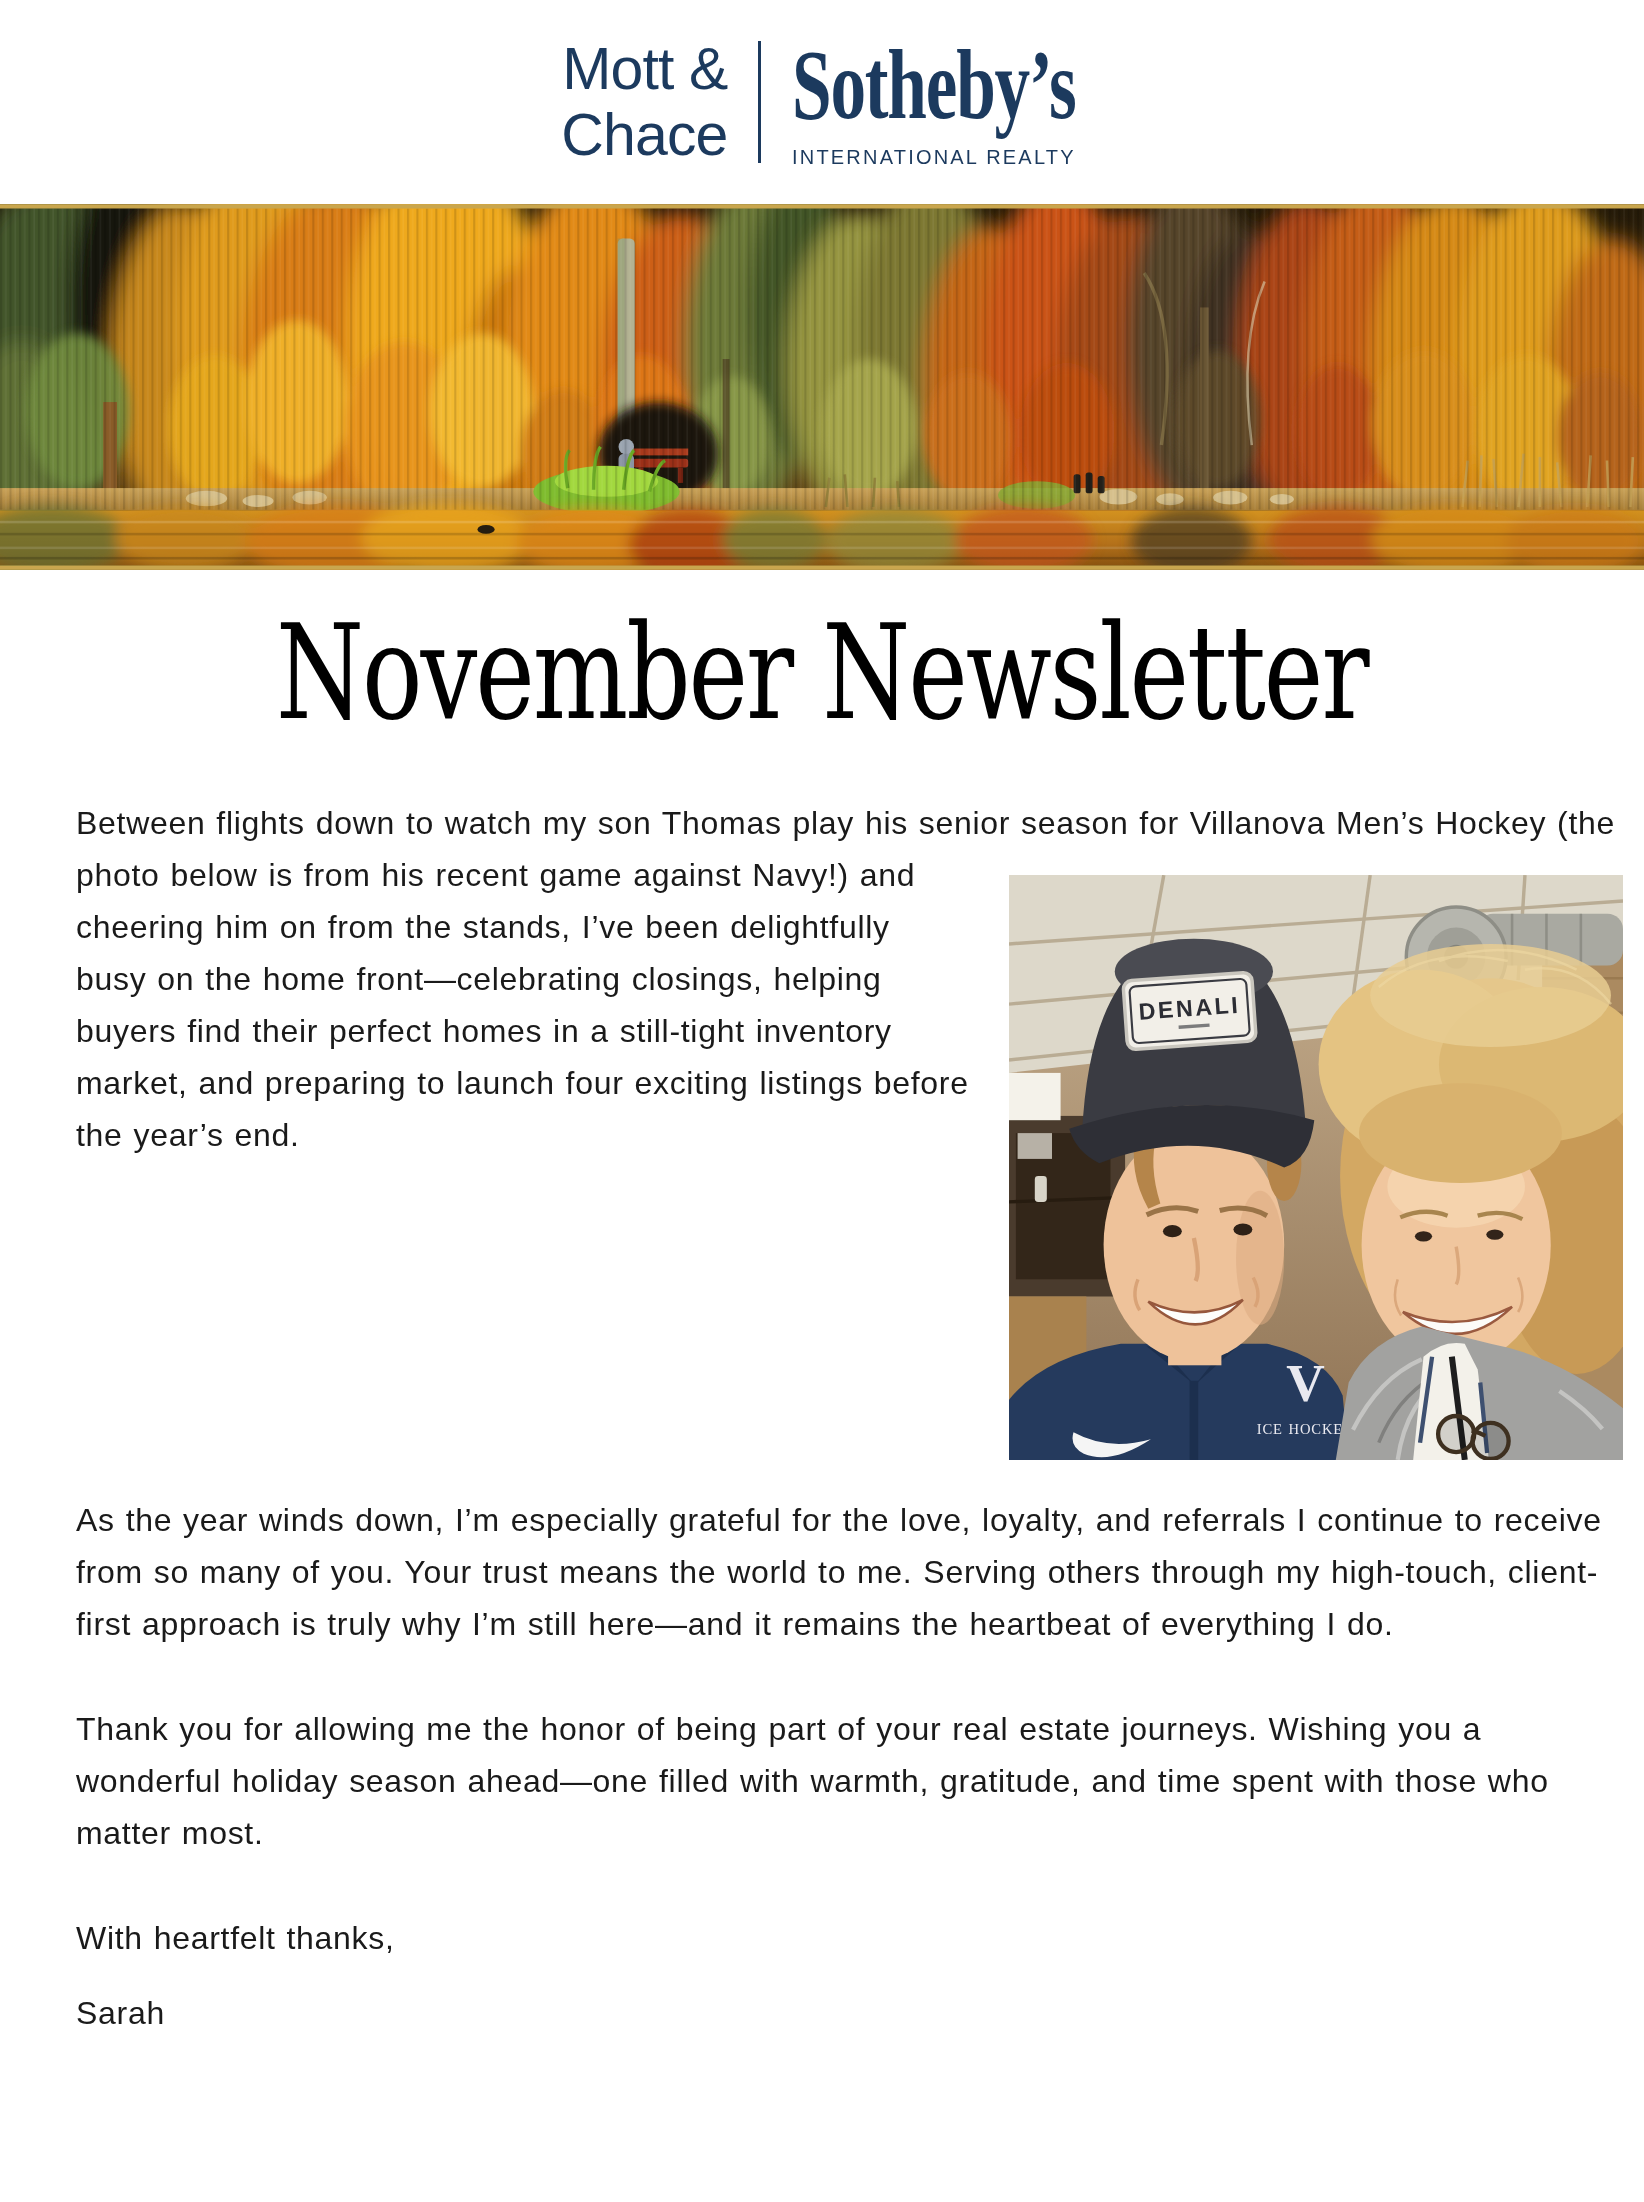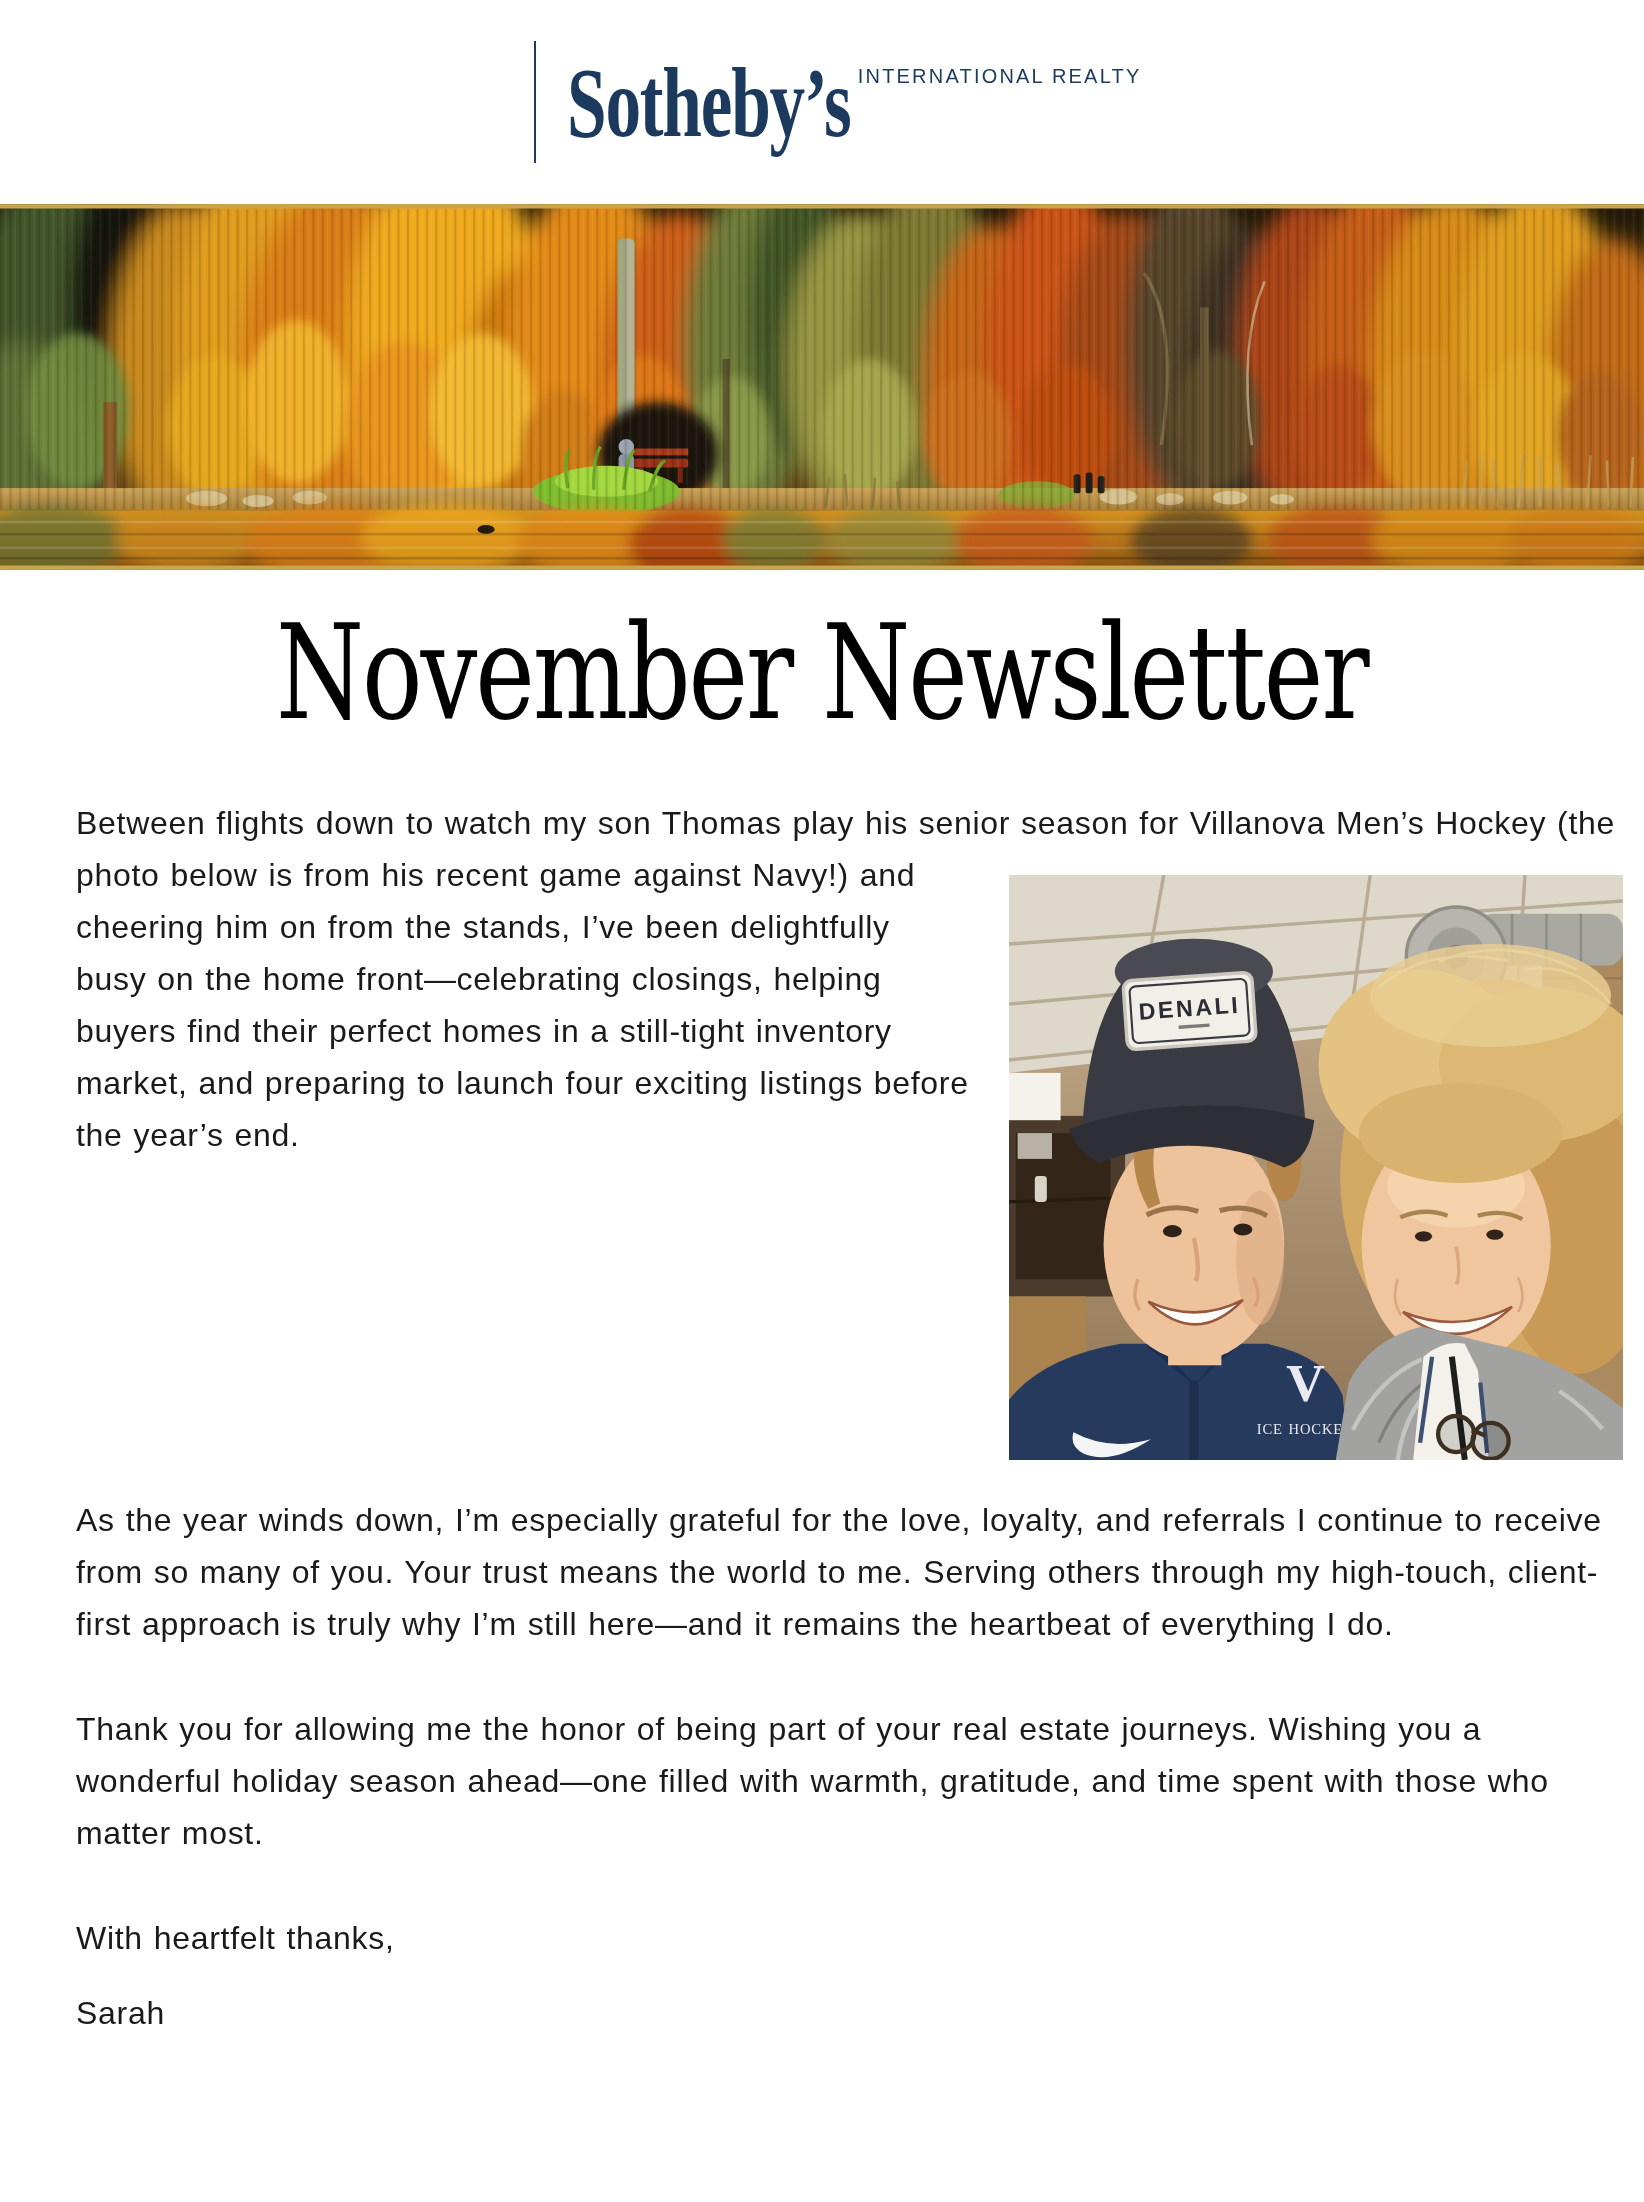--- a/index.html
+++ b/index.html
@@ -9,21 +9,21 @@
     background:#ffffff; color:#161616;
     font-family:"Liberation Sans", sans-serif;
   }
   .page { width:1644px; height:2203px; position:relative; }
 
   
   .header { height:204px; display:flex; align-items:center; justify-content:center; }
   .logo { display:flex; align-items:center; color:#1c3a5e; }
   .brand-left { font-size:59px; line-height:1.12; text-align:right; letter-spacing:-0.9px; font-weight:400; }
   .logo-divider { width:2.6px; height:122px; background:#1c3a5e; margin:0 31px; }
-  .brand-right { display:flex; flex-direction:row; align-items:flex-start; }
+  .brand-right { display:flex; flex-direction:column; align-items:flex-start; }
   .sothebys {
     font-family:"Liberation Serif", serif; font-weight:bold; font-size:99px; line-height:1;
     letter-spacing:-1.7px; display:inline-block; transform:scale(0.72,1); transform-origin:left center;
     margin-right:-103px; white-space:nowrap;
   }
   .partner-sub { font-size:20px; letter-spacing:2.2px; margin-top:12px; white-space:nowrap; }
 
   
   .banner { width:1644px; height:366px; line-height:0; }
   .banner svg { display:block; }
@@ -52,20 +52,24 @@
   p.closing-line { margin-top:41px; margin-bottom:23px; }
   p.signature-line { margin-bottom:12px; }
 </style>
 </head>
 <body>
 
 <div class="page">
 
   <header class="header">
     <div class="logo">
+      <div class="brand-left">
+        <div>Mott &amp;</div>
+        <div>Chace</div>
+      </div>
       <div class="logo-divider"></div>
       <div class="brand-right">
         <span class="sothebys">Sotheby’s</span>
         <span class="partner-sub">INTERNATIONAL REALTY</span>
       </div>
     </div>
   </header>
 
   <div class="banner">
     <svg width="1644" height="366" viewBox="0 0 1911 425" xmlns="http://www.w3.org/2000/svg">

